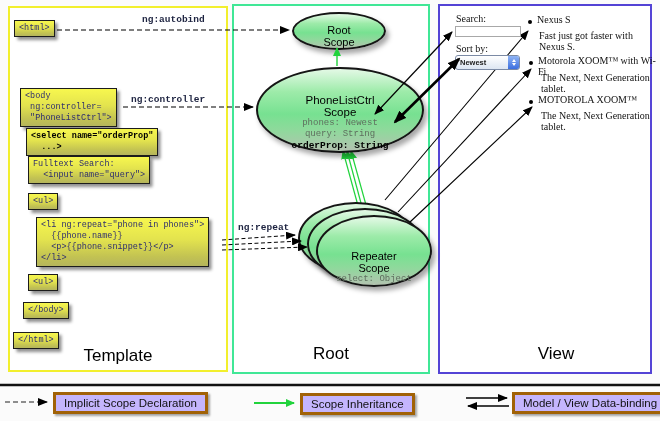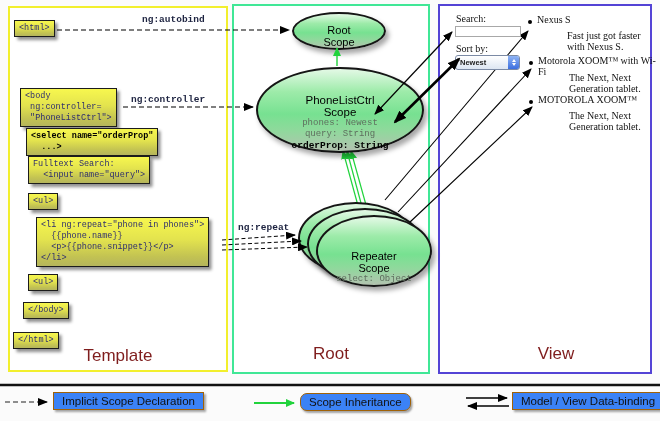--- a/index.html
+++ b/index.html
@@ -3,21 +3,21 @@
 <meta charset="utf-8">
 <style>
   html,body{margin:0;padding:0;background:#f6f6f6;}
   #stage{position:relative;width:660px;height:421px;background:#fbfbfb;overflow:hidden;
          font-family:"Liberation Sans",sans-serif;}
   
   .col{position:absolute;background:#ffffff;}
   .col-template{left:8px;top:6px;width:216px;height:362px;border:2px solid #f2ef2d;}
   .col-model{left:232px;top:4px;width:194px;height:366px;border:2px solid #40e796;}
   .col-view{left:438px;top:4px;width:210px;height:366px;border:2px solid #5343d5;}
-  .col-label{position:absolute;text-align:center;font-size:17px;color:#7f1d1d;
+  .col-label{position:absolute;text-align:center;font-size:17px;color:#000000;
              font-family:"Liberation Sans",sans-serif;z-index:4;}
   .lbl-template{left:8px;top:346px;width:220px;}
   .lbl-model{left:232px;top:344px;width:198px;}
   .lbl-view{left:438px;top:344px;width:236px;}
   
   .code{position:absolute;z-index:2;white-space:pre;
         font-family:"Liberation Mono","DejaVu Sans Mono",monospace;
         font-size:8.5px;line-height:11px;color:#2e2e6e;
         background:linear-gradient(180deg,#f7f74e 0%,#e3e34e 45%,#c3c352 80%,#b5b55c 100%);
         border:1.5px solid #1c1c1c;box-shadow:2.5px 3px 3px rgba(0,0,0,.45);
@@ -52,23 +52,23 @@
               display:flex;align-items:center;overflow:hidden;cursor:default;}
   .mac-select .val{flex:1;font-family:"Liberation Sans",sans-serif;font-size:7.5px;
                    font-weight:bold;color:#222;padding-left:4px;}
   .mac-select .stepper{width:11px;height:13px;background:linear-gradient(#8fb4f4,#3c6fe0);
                        display:flex;flex-direction:column;align-items:center;justify-content:center;gap:1px;}
   .tri{width:0;height:0;border-left:2.5px solid transparent;border-right:2.5px solid transparent;}
   .tri.up{border-bottom:3px solid #fff;}
   .tri.down{border-top:3px solid #fff;}
   .bullet{position:absolute;z-index:2;width:4px;height:4px;border-radius:50%;background:#000;}
   .vp-title{font-size:10px;}
-  .vp-desc{font-size:10px;margin-left:28px;}
-  
-  .legend-box{position:absolute;z-index:2;background:#3b82f6;border:1px solid #a16207;
+  .vp-desc{font-size:10px;}
+  
+  .legend-box{position:absolute;z-index:2;background:#c4b5fd;border:3px solid #a16207;
               box-shadow:1.5px 2px 2px rgba(0,0,0,.35);font-size:11.5px;color:#111;
               padding:2px 8px;white-space:nowrap;}
   
   svg.layer{position:absolute;left:0;top:0;pointer-events:none;}
   #svg-under{z-index:1;}
   #svg-over{z-index:3;}
 </style>
 </head>
 <body>
 
@@ -156,21 +156,21 @@
 
   <span class="bullet" style="left:529px;top:100px;"></span>
   <div class="vp vp-title" style="left:538px;top:94px;">MOTOROLA XOOM™</div>
   <div class="vp vp-desc" style="left:541px;top:110px;">The Next, Next Generation tablet.</div>
 
   <div class="col-label lbl-template">Template</div>
   <div class="col-label lbl-model">Root</div>
   <div class="col-label lbl-view">View</div>
 
   <div class="legend-box" style="left:53px;top:392px;">Implicit Scope Declaration</div>
-  <div class="legend-box" style="left:300px;top:393px;border-radius:7px;">Scope Inheritance</div>
+  <div class="legend-box" style="left:300px;top:393px;">Scope Inheritance</div>
   <div class="legend-box" style="left:512px;top:392px;">Model / View Data-binding</div>
 
   <svg id="svg-over" class="layer" width="660" height="421">
     <defs>
       <marker id="mb" markerUnits="userSpaceOnUse" markerWidth="10" markerHeight="8" refX="9" refY="4" orient="auto">
         <path d="M0,0 L10,4 L0,8 z" fill="#000"></path>
       </marker>
       <marker id="mbs" markerUnits="userSpaceOnUse" markerWidth="10" markerHeight="8" refX="9" refY="4" orient="auto-start-reverse">
         <path d="M0,0 L10,4 L0,8 z" fill="#000"></path>
       </marker>

